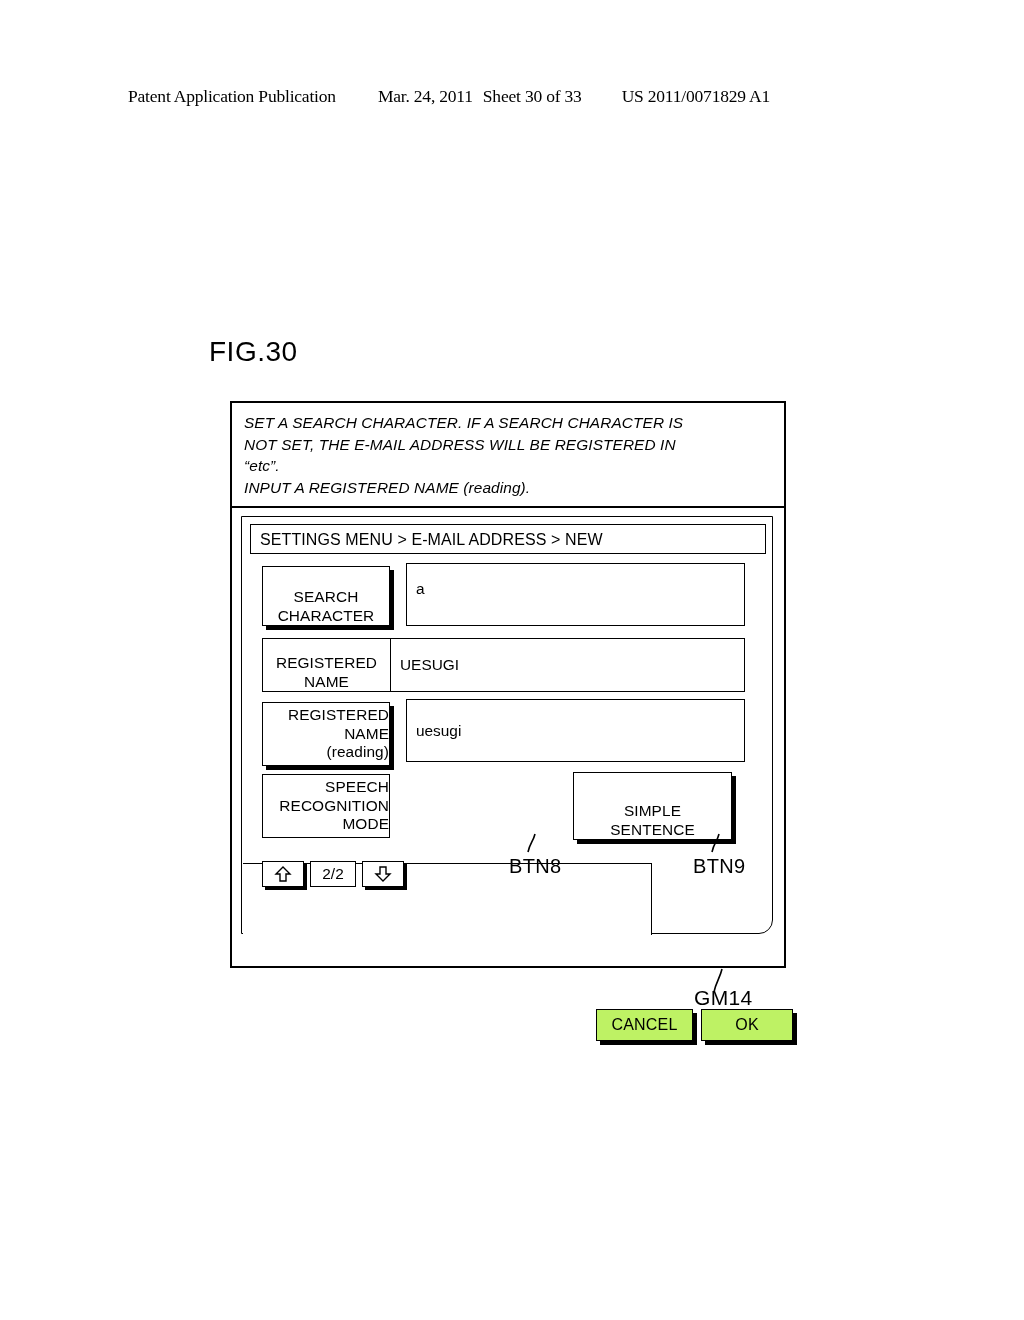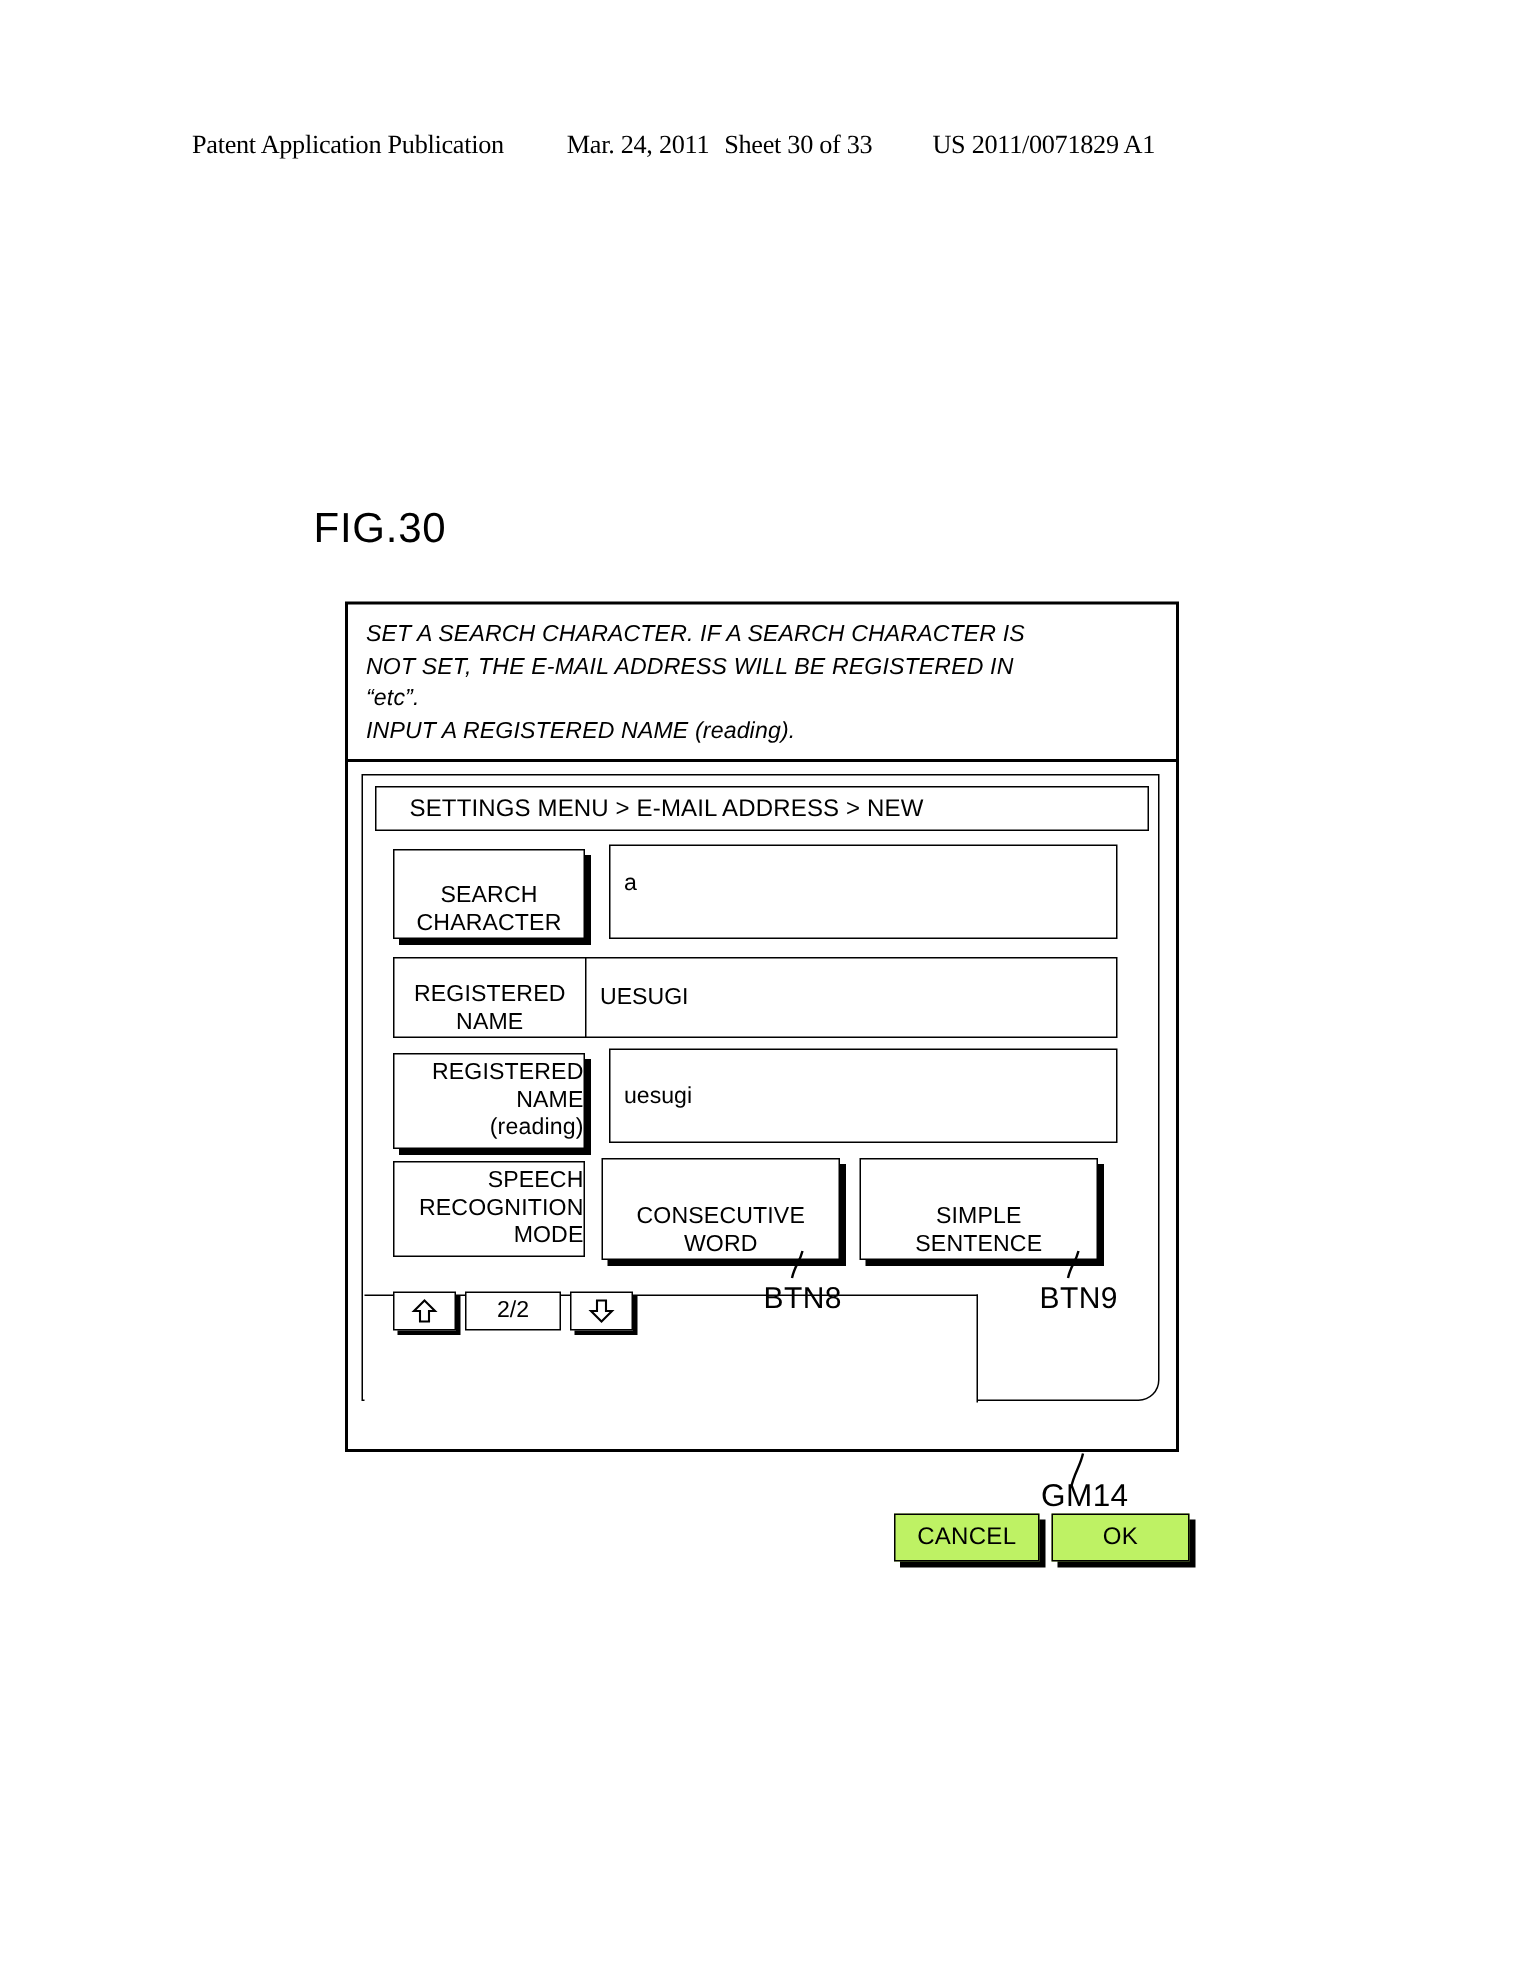--- a/index.html
+++ b/index.html
@@ -101,21 +101,21 @@
   .panel-inner {
     position: relative;
     padding: 8px 9px 0 9px;
   }
 
   
   .breadcrumb {
     border: 1.6px solid #000;
     height: 30px;
     line-height: 30px;
-    padding-left: 22px;
+    padding-left: 9px;
     font-size: 16px;
     letter-spacing: 0.1px;
     white-space: nowrap;
     box-sizing: border-box;
   }
 
   
   .btn3d {
     border: 1.6px solid #000;
     background: #fff;
@@ -164,21 +164,21 @@
   .pg-btn {
     width: 42px; height: 26px;
     border: 1.6px solid #000;
     box-shadow: 3px 3px 0 0 #000;
     box-sizing: border-box;
     display: flex; align-items: center; justify-content: center;
     font-size: 17px;
     background: #fff;
   }
   .pg-count {
-    width: 64px; height: 26px;
+    width: 46px; height: 26px;
     border: 1.6px solid #000;
     box-sizing: border-box;
     display: flex; align-items: center; justify-content: center;
     font-size: 15.4px;
     background: #fff;
   }
   .arrow-svg { display: block; }
 
   
   .action-row {
@@ -265,26 +265,20 @@
         <div>(reading)</div>
       </div>
       <div class="field row r3-field">uesugi</div>
 
       <div class="btn3d row r4-label">
         <div>SPEECH</div>
         <div>RECOGNITION</div>
         <div>MODE</div>
       </div>
 
-      <div class="btn3d row r4-btn8">
-        <div>
-          <div>CONSECUTIVE</div>
-          <div>WORD</div>
-        </div>
-      </div>
 
       <div class="btn3d row r4-btn9">
         <div>
           <div>SIMPLE</div>
           <div>SENTENCE</div>
         </div>
       </div>
 
       <div class="pager">
         <div class="pg-btn">

